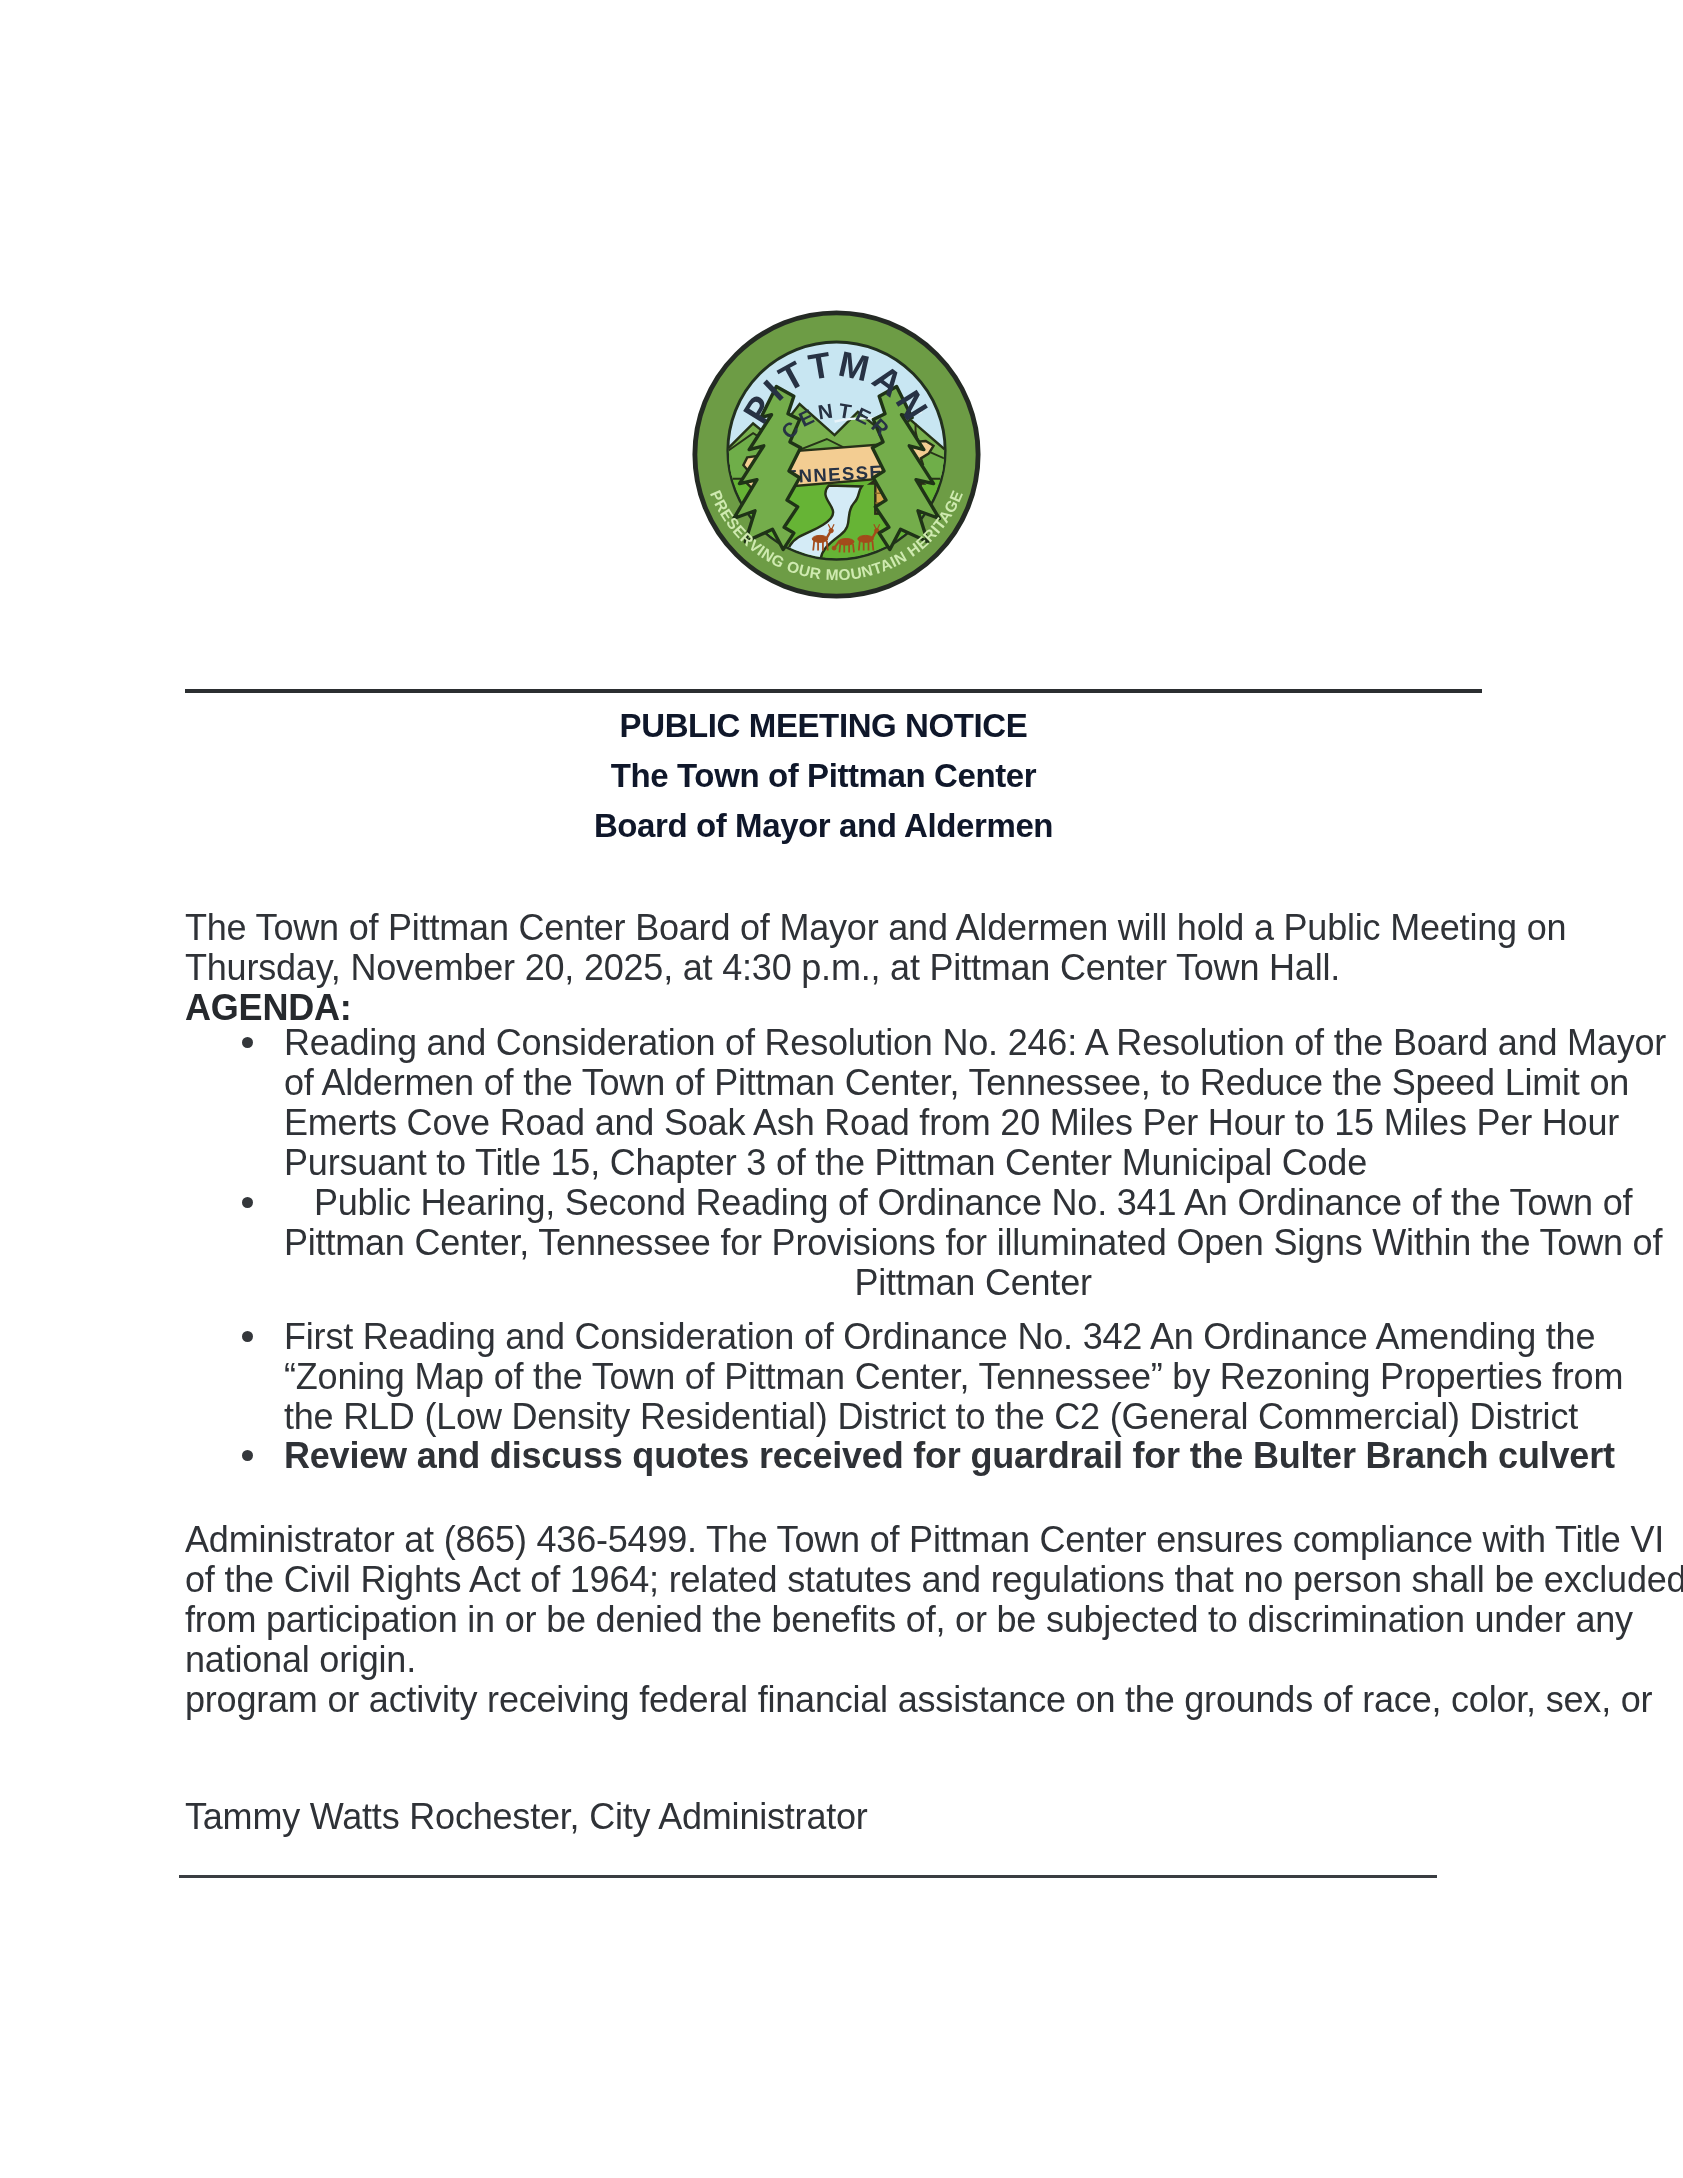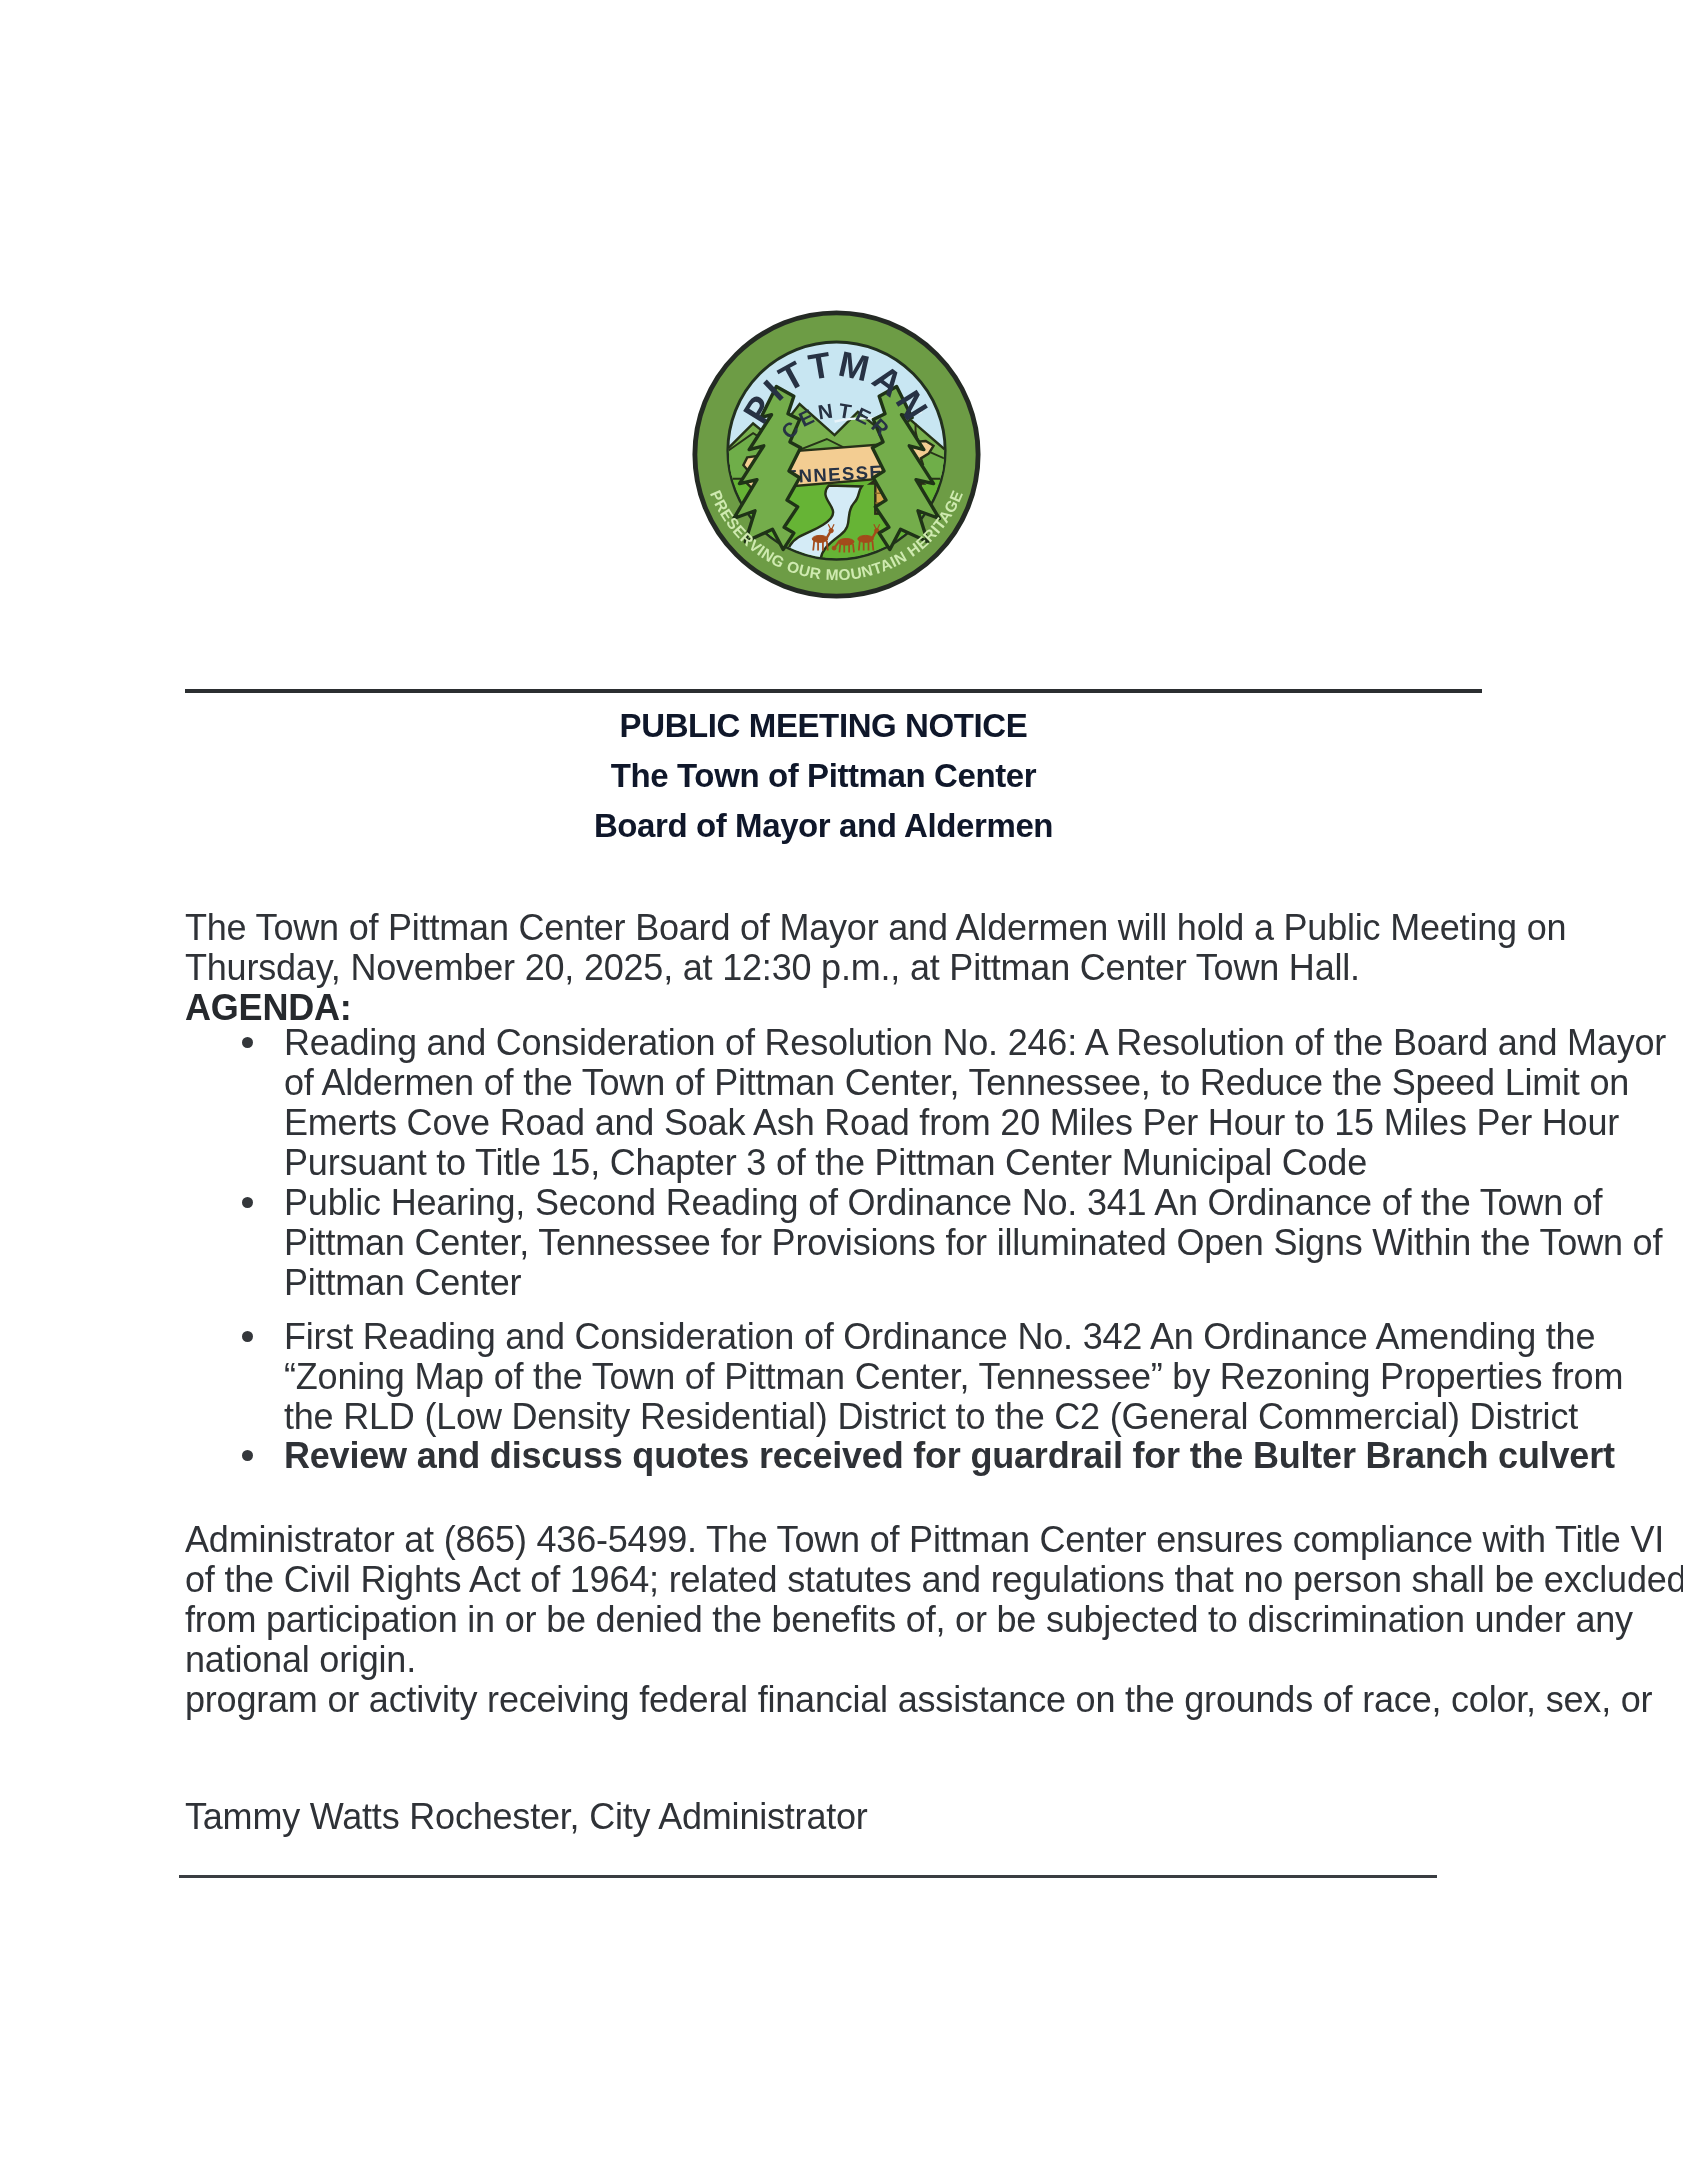--- a/index.html
+++ b/index.html
@@ -127,34 +127,34 @@
   <div class="abs rule" style="left:185px;top:689px;width:1297px;height:4px;"></div>
 
   <div class="abs title-block">
     <div class="tline" style="white-space:nowrap">PUBLIC MEETING NOTICE</div>
     <div class="tline" style="white-space:nowrap">The Town of Pittman Center</div>
     <div class="tline" style="white-space:nowrap">Board of Mayor and Aldermen</div>
   </div>
 
   <div class="abs bodytext intro">
     <div class="tline">The Town of Pittman Center Board of Mayor and Aldermen will hold a Public Meeting on</div>
-    <div class="tline">Thursday, November 20, 2025, at 12:30 p.m., at Pittman Center Town Hall.</div>
+    <div class="tline">Thursday, November 20, 2025, at 4:30 p.m., at Pittman Center Town Hall.</div>
     <div class="tline agenda-label">AGENDA:</div>
   </div>
 
   <div class="abs bodytext agenda-item" style="top:1023px;">
     <span class="bullet"></span>
     <div class="lines">
         <div class="tline">Reading and Consideration of Resolution No. 246: A Resolution of the Board and Mayor</div>
         <div class="tline">of Aldermen of the Town of Pittman Center, Tennessee, to Reduce the Speed Limit on</div>
         <div class="tline">Emerts Cove Road and Soak Ash Road from 20 Miles Per Hour to 15 Miles Per Hour</div>
         <div class="tline">Pursuant to Title 15, Chapter 3 of the Pittman Center Municipal Code</div>
       </div>
   </div>
-  <div class="abs bodytext agenda-item" style="top:1183px;">
+  <div class="abs bodytext agenda-item" style="top:1183px;text-align:center;">
     <span class="bullet"></span>
     <div class="lines">
         <div class="tline">Public Hearing, Second Reading of Ordinance No. 341 An Ordinance of the Town of</div>
         <div class="tline">Pittman Center, Tennessee for Provisions for illuminated Open Signs Within the Town of</div>
         <div class="tline">Pittman Center</div>
       </div>
   </div>
   <div class="abs bodytext agenda-item" style="top:1317px;">
     <span class="bullet"></span>
     <div class="lines">

